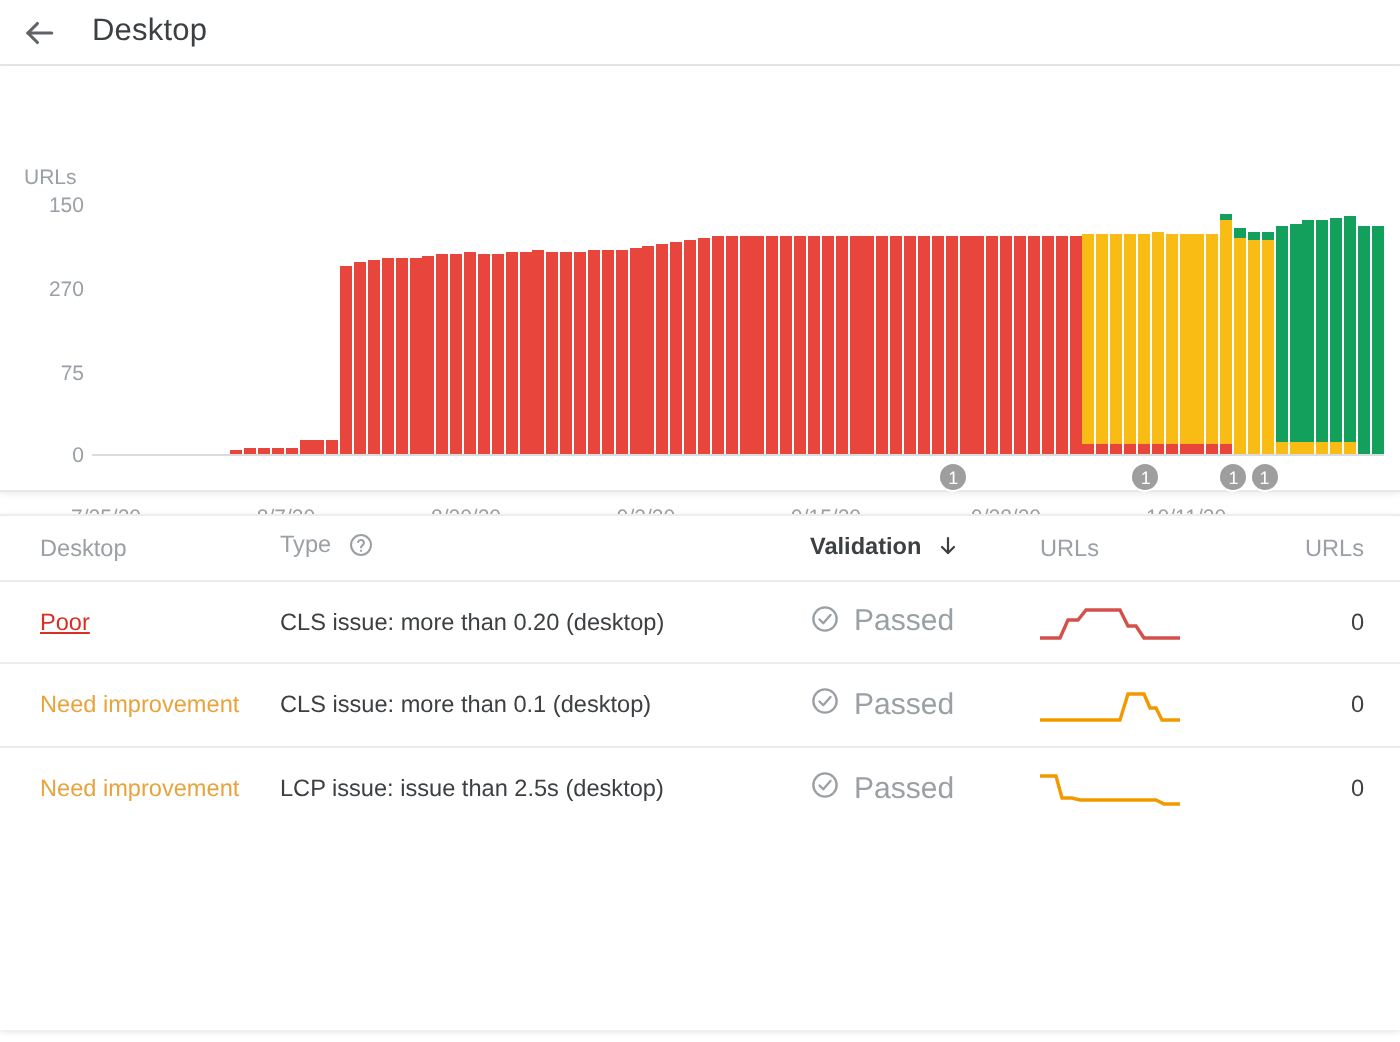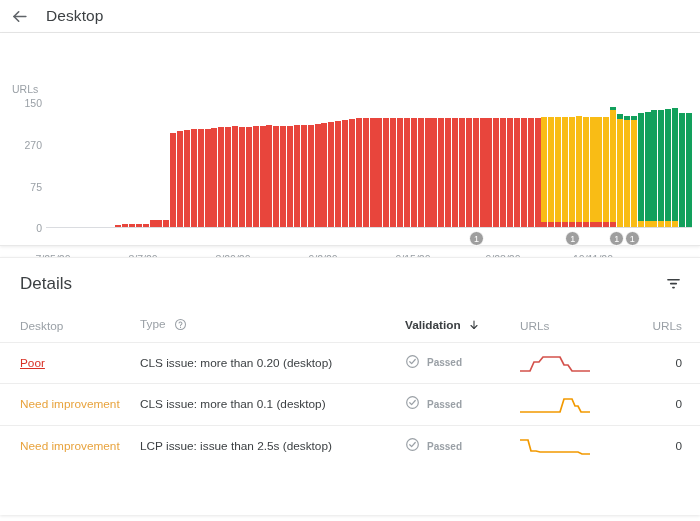--- a/index.html
+++ b/index.html
@@ -190,21 +190,21 @@
     color: #3c4043;
   }
   .status-poor { color: #d93025; text-decoration: underline; }
   .status-need { color: #e8a33d; }
   .status-good { color: #188038; }
 
   .help-icon { display:inline-block; vertical-align:-3px; margin-left:5px; }
   .sort-arrow { display:inline-block; vertical-align:-2px; margin-left:4px; }
 
   .valid-cell { display: flex; align-items: center; gap: 7px; }
-  .valid-text { color: #9aa0a6; font-size: 10px; font-weight: bold; }
+  .valid-text { color: #9aa0a6; font-size: 15px; }
   .na-text { color: #bdc1c6; font-size: 11.8px; }
 
   .spark { display: block; }
 </style>
 </head>
 <body>
 
 <div class="appbar">
   <div class="back-btn">
     <span>
@@ -527,32 +527,20 @@
   <div class="xtick" style="left:53px;">7/25/20</div>
   <div class="xtick" style="left:143px;">8/7/20</div>
   <div class="xtick" style="left:233px;">8/20/20</div>
   <div class="xtick" style="left:323px;">9/2/20</div>
   <div class="xtick" style="left:413px;">9/15/20</div>
   <div class="xtick" style="left:503px;">9/28/20</div>
   <div class="xtick" style="left:593px;">10/11/20</div>
 </div>
 
 <div class="details-card">
-  <div class="details-head">
-    <div class="details-title">Details</div>
-    <div class="filter-btn">
-      <span>
-        <svg width="17" height="17" viewBox="0 0 24 24" fill="#3c4043">
-          <rect x="3" y="5.5" width="18" height="2.4" rx="1.1"></rect>
-          <rect x="7" y="11" width="10" height="2.4" rx="1.1"></rect>
-          <rect x="10" y="16.5" width="4" height="2.4" rx="1.1"></rect>
-        </svg>
-      </span>
-    </div>
-  </div>
 
   <table class="details">
     <thead>
       <tr>
         <th class="col-status">
           <span>Desktop</span>
         </th>
         <th class="col-type">
           <span>Type</span>
           <span class="help-icon">

